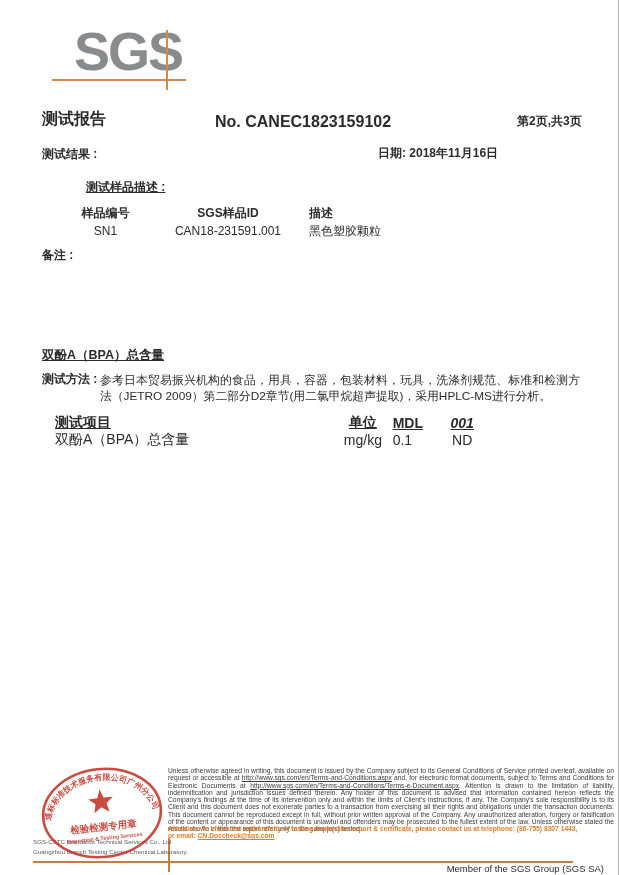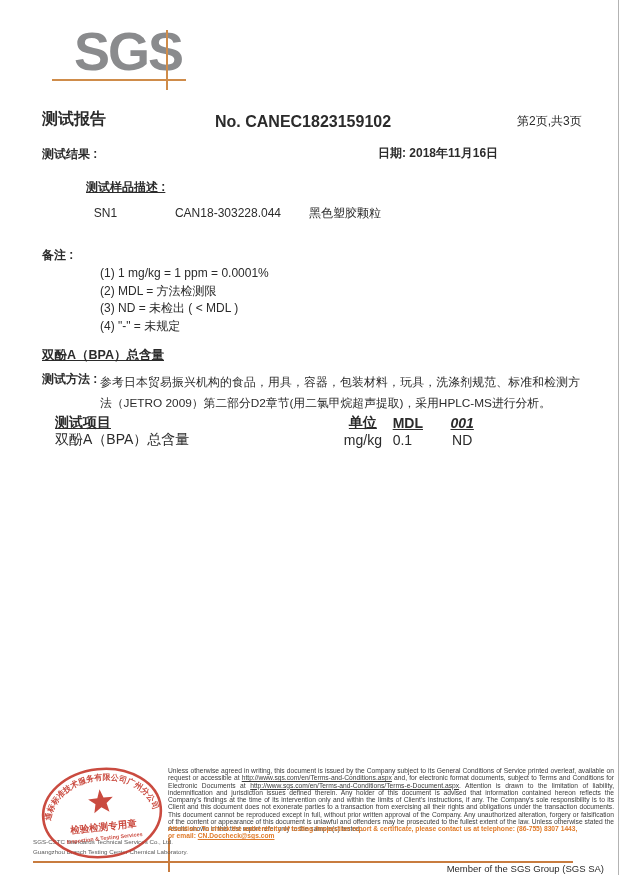--- a/index.html
+++ b/index.html
@@ -11,21 +11,21 @@
   
   .logo-text { position:absolute; top:20px; left:74px; font-size:54px; font-weight:bold;
                color:#8a8b8d; letter-spacing:-2px; }
   .logo-hline { position:absolute; top:79px; left:52px; width:134px; height:2px; background:#cf8c4a; }
   .logo-vline { position:absolute; top:30px; left:166px; width:2px; height:60px; background:#cf8c4a; }
 
   
   .doc-title   { position:absolute; top:109px; left:42px; font-size:16px; font-weight:bold; }
   .report-no   { position:absolute; top:113px; left:215px; font-size:16px; font-weight:bold; }
   .report-date { position:absolute; top:113px; left:378px; font-size:12px; font-weight:bold;margin-top:32px; }
-  .page-info   { position:absolute; top:113px; left:517px; font-size:12px; font-weight:normal; }
+  .page-info   { position:absolute; top:113px; left:517px; font-size:12px; font-weight:bold; }
 
   .results-label { position:absolute; top:146px; left:42px; font-size:12px; font-weight:bold; }
   .sample-heading { position:absolute; top:179px; left:42px; font-size:12px; font-weight:bold;
                     text-decoration:underline;margin-left:44px; }
 
   
   .sample-table { position:absolute; top:204px; left:58px; font-size:12px; }
   .s-row { display:flex; height:18px; align-items:center; }
   .s-head { font-weight:bold; }
   .s-c1 { width:95px; text-align:center; }
@@ -33,21 +33,21 @@
   .s-c3 { text-align:left; padding-left:6px; white-space:nowrap; }
 
   .notes-label { position:absolute; top:247px; left:42px; font-size:12px; font-weight:bold; }
   .notes-list  { position:absolute; top:265px; left:100px; font-size:12px; }
   .notes-list .note-item { height:17.5px; line-height:17.5px; white-space:nowrap; }
 
   .bpa-heading { position:absolute; top:347px; left:42px; font-size:12.5px; font-weight:bold;
                  text-decoration:underline; }
   .method-label { position:absolute; top:371px; left:42px; font-size:12px; font-weight:bold; }
   .method-text  { position:absolute; top:372px; left:100px; width:480px; font-size:11.8px;
-                  line-height:21px; text-align:justify; }
+                  line-height:16px; text-align:justify; }
 
   
   .results-table { position:absolute; top:414px; left:55px; width:432px; font-size:14px; }
   .r-row { display:flex; height:17.5px; align-items:center; }
   .r-c1 { width:280px; text-align:left; }
   .r-c2 { width:60px; text-align:center; }
   .r-c3 { width:45px; }
   .r-c4 { width:50px; text-align:center; }
   .r-head span { text-decoration:underline; font-weight:bold; }
   .r-head .col-id { font-style:italic; }
@@ -79,34 +79,33 @@
 
   <div class="doc-title">测试报告</div>
   <div class="report-no">No. CANEC1823159102</div>
   <div class="report-date">日期: 2018年11月16日</div>
   <div class="page-info">第2页,共3页</div>
 
   <div class="results-label">测试结果 :</div>
   <div class="sample-heading">测试样品描述 :</div>
 
   <div class="sample-table">
+    <div class="s-row s-head">
+      <span class="s-c1">样品编号</span>
+      <span class="s-c2">SGS样品ID</span>
+      <span class="s-c3">描述</span>
+    </div>
     <div class="s-row">
       <span class="s-c1">SN1</span>
-      <span class="s-c2">CAN18-303228.044</span>
+      <span class="s-c2">CAN18-231591.001</span>
       <span class="s-c3">黑色塑胶颗粒</span>
     </div>
   </div>
 
   <div class="notes-label">备注 :</div>
-  <div class="notes-list">
-    <div class="note-item">(1) 1 mg/kg = 1 ppm = 0.0001%</div>
-    <div class="note-item">(2) MDL = 方法检测限</div>
-    <div class="note-item">(3) ND = 未检出 ( &lt; MDL )</div>
-    <div class="note-item">(4) "-" = 未规定</div>
-  </div>
 
   <div class="bpa-heading">双酚A（BPA）总含量</div>
   <div class="method-label">测试方法 :</div>
   <div class="method-text">参考日本贸易振兴机构的食品，用具，容器，包装材料，玩具，洗涤剂规范、标准和检测方法（JETRO 2009）第二部分D2章节(用二氯甲烷超声提取)，采用HPLC-MS进行分析。</div>
 
   <div class="results-table">
     <div class="r-row r-head">
       <span class="r-c1">测试项目</span>
       <span class="r-c2">单位</span>
       <span class="r-c3">MDL</span>

